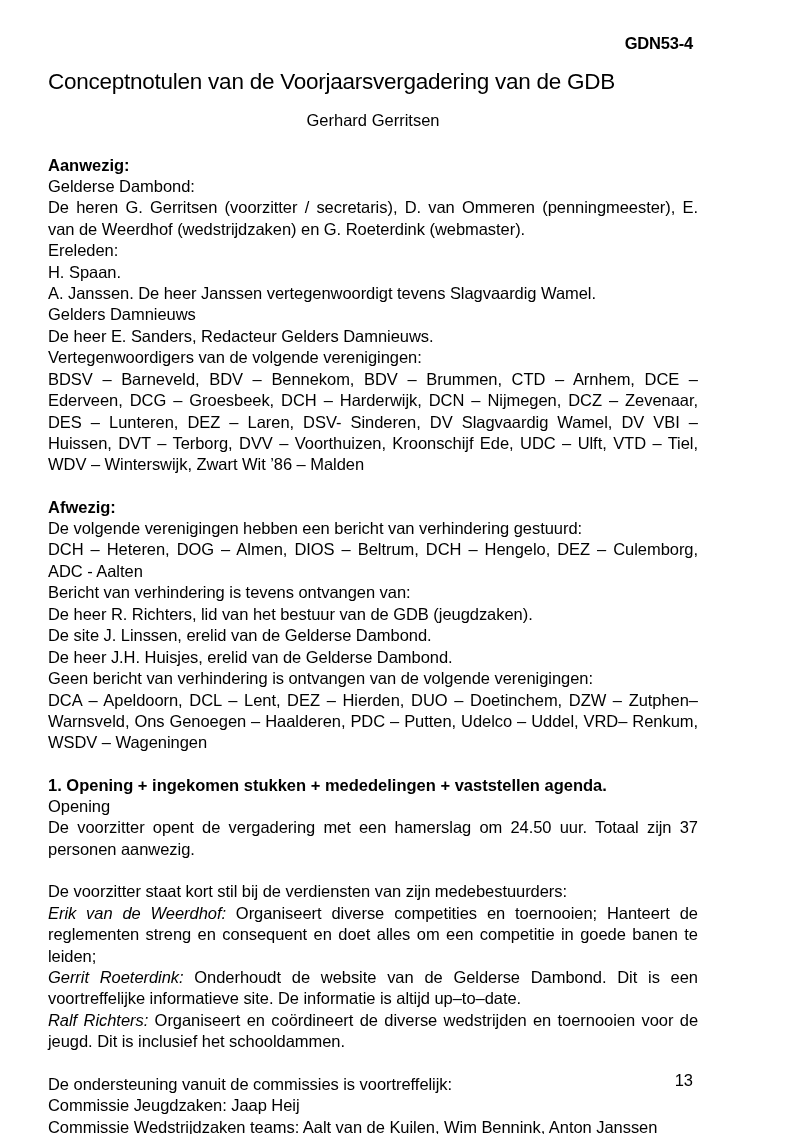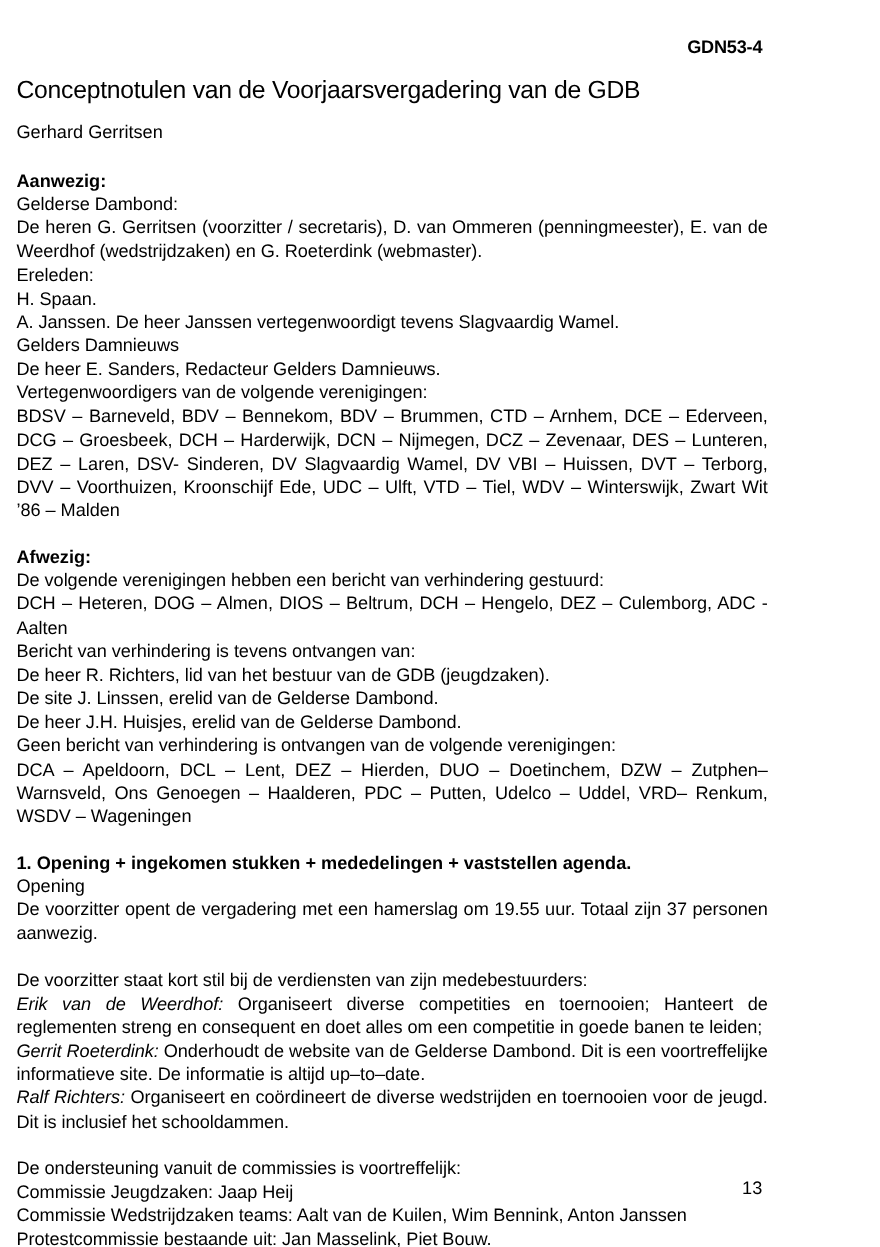--- a/index.html
+++ b/index.html
@@ -10,41 +10,42 @@
   body {
     font-family: "Liberation Sans", sans-serif;
     color: #000000;
   }
   .page {
     position: relative;
     width: 736px;
     height: 1134px;
     background: #ffffff;
     box-sizing: border-box;
-    padding: 30px 38px 30px 15px;
+    padding: 30px 38px 30px 48px;
     overflow: hidden;
   }
   .doc-code {
     text-align: right;
     font-weight: bold;
     font-size: 16.5px;
     letter-spacing: -0.2px;
     margin: 4px 5px 0 0;
   }
   .doc-title {
     font-weight: normal;
     font-size: 22.5px;
     letter-spacing: -0.25px;
     margin: 16px 0 16px 0;
     line-height: 1.15;
   }
   .doc-author {
     font-size: 16.5px;
     margin: 3px 0 0 0;
     line-height: 1.2;
+    text-align: center;
   }
   .section-heading {
     font-weight: bold;
     font-size: 16.5px;
     margin: 24px 0 0 0;
     line-height: 1.28;
   }
   .agenda-heading {
     font-weight: bold;
     font-size: 16.5px;
@@ -112,21 +113,21 @@
   <div class="line">De heer R. Richters, lid van het bestuur van de GDB (jeugdzaken).</div>
   <div class="line">De site J. Linssen, erelid van de Gelderse Dambond.</div>
   <div class="line">De heer J.H. Huisjes, erelid van de Gelderse Dambond.</div>
   <div class="line italic">Geen bericht van verhindering is ontvangen van de volgende verenigingen:</div>
   <div class="para">DCA – Apeldoorn, DCL – Lent, DEZ – Hierden, DUO – Doetinchem, DZW – Zutphen–Warnsveld, Ons Genoegen – Haalderen, PDC – Putten, Udelco – Uddel, VRD– Renkum, WSDV – Wageningen</div>
 
   <div class="gap"></div>
 
   <div class="agenda-heading" style="margin-top:0">1. Opening + ingekomen stukken + mededelingen + vaststellen agenda.</div>
   <div class="line italic">Opening</div>
-  <div class="para lastline-left">De voorzitter opent de vergadering met een hamerslag om 19.55 uur. Totaal zijn 37 personen aanwezig.</div>
+  <div class="para lastline-left">De voorzitter opent de vergadering met een hamerslag om 24.50 uur. Totaal zijn 37 personen aanwezig.</div>
 
   <div class="gap"></div>
 
   <div class="line" style="margin-top:0">De voorzitter staat kort stil bij de verdiensten van zijn medebestuurders:</div>
 
 
   <div class="para lastline-left"><span class="lead-italic">Erik van de Weerdhof:</span><span> Organiseert diverse competities en toernooien; Hanteert de reglementen streng en consequent en doet alles om een competitie in goede banen te leiden;</span></div>
 
   <div class="para lastline-left"><span class="lead-italic">Gerrit Roeterdink:</span><span> Onderhoudt de website van de Gelderse Dambond. Dit is een voortreffelijke informatieve site. De informatie is altijd up–to–date.</span></div>
 

